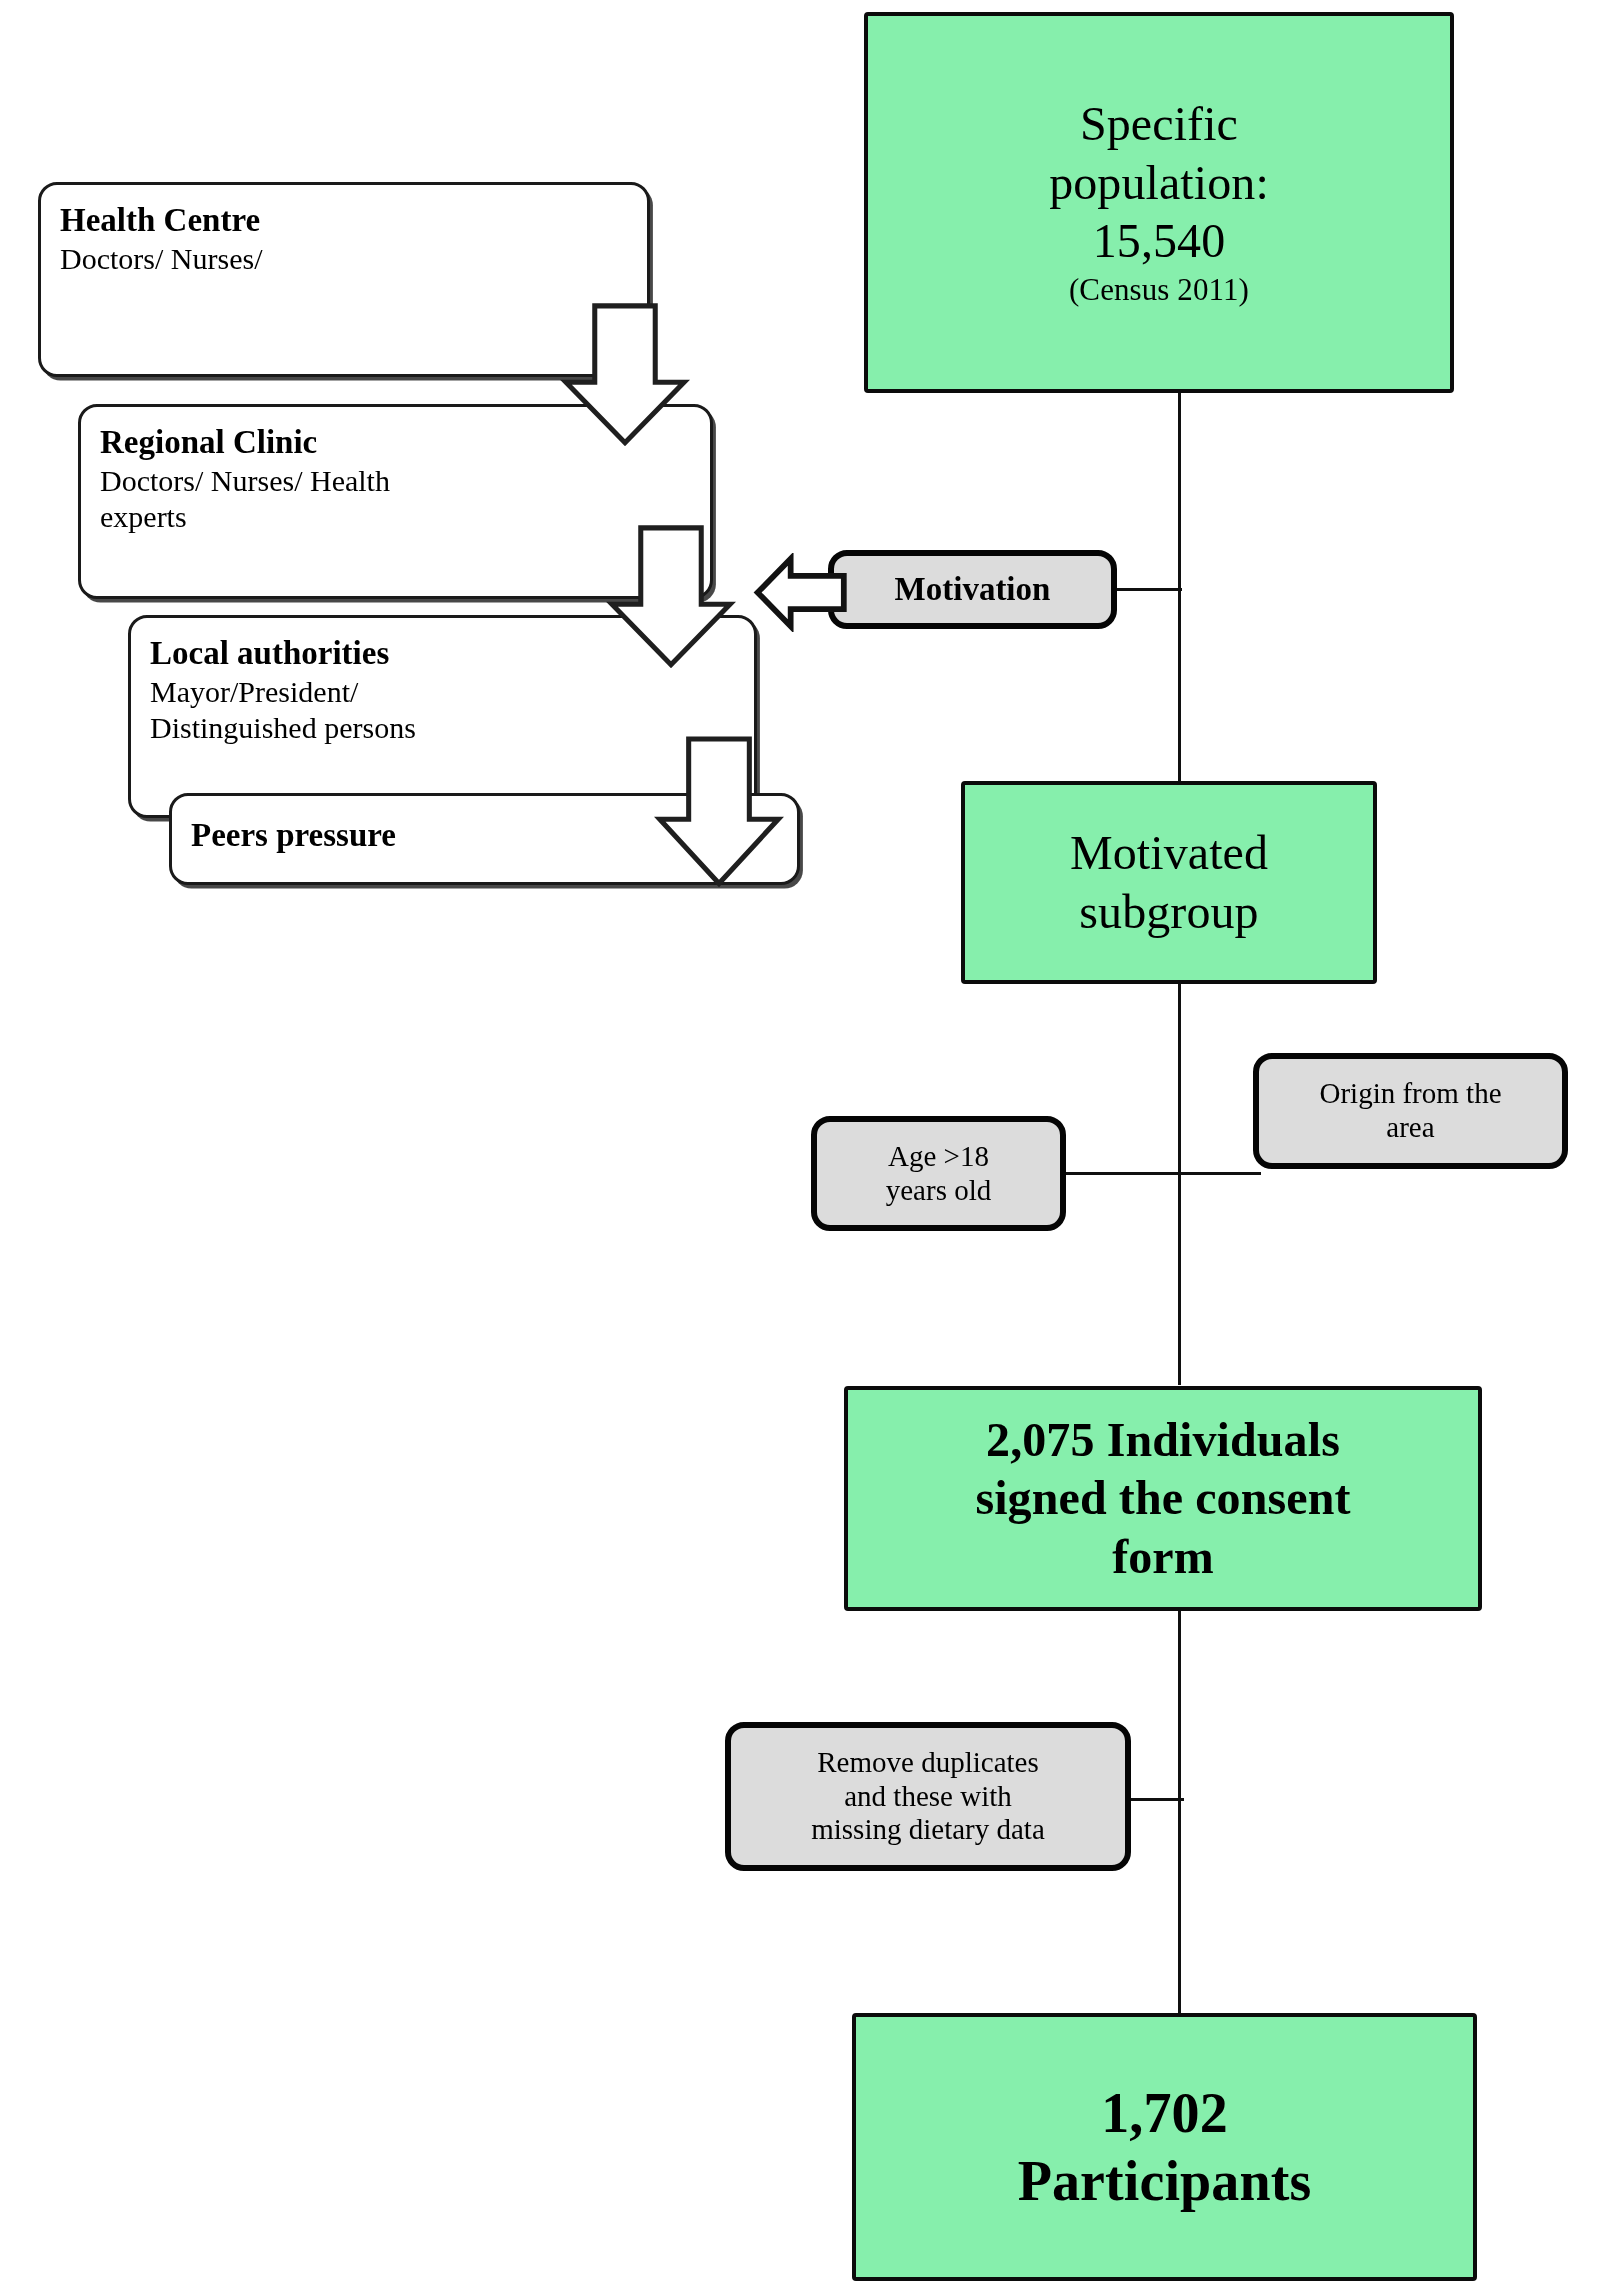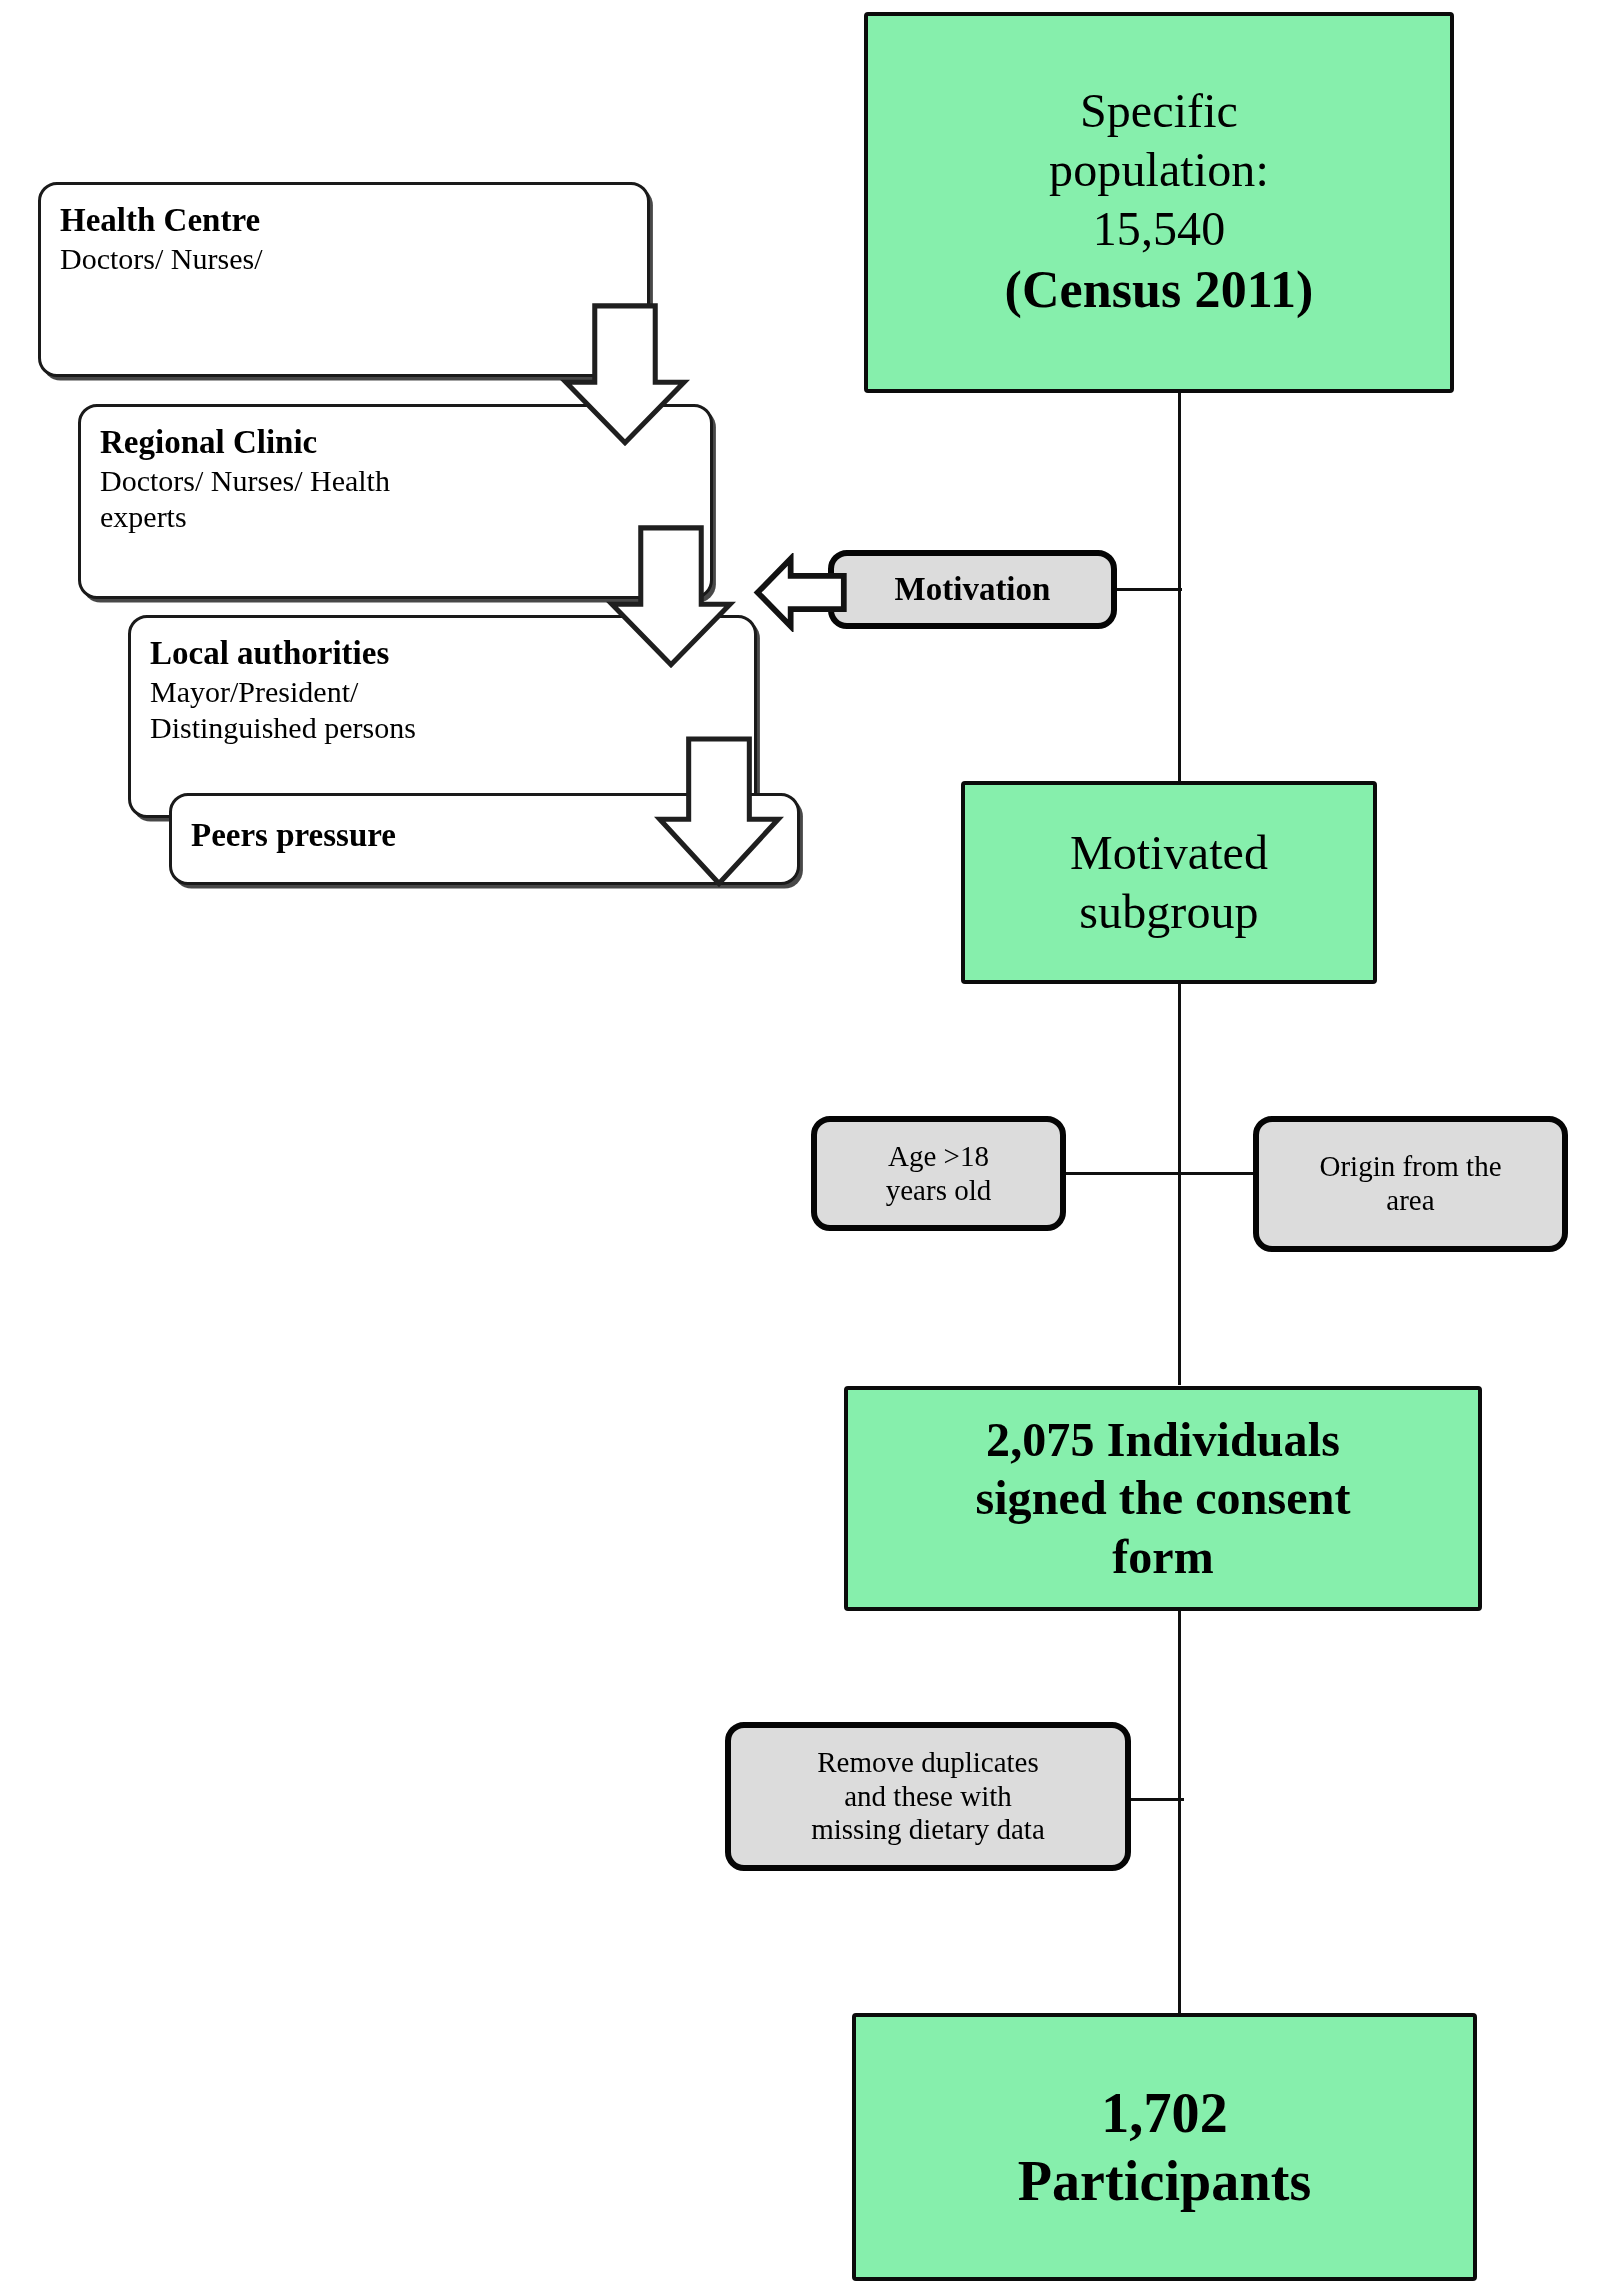--- a/index.html
+++ b/index.html
@@ -35,23 +35,22 @@
     z-index: 5;
   }
 
   
   .spine-node {
     font-size: 48px;
     letter-spacing: 0.1px;
     padding: 7.2px 19px;
   }
   .spine-node .small {
-    font-size: 52px;
+    font-size: 31px;
     display: block;
-    font-weight: bold;
   }
   .spine-node.bold {
     font-weight: bold;
     font-size: 56px;
   }
 
   
   .grey-node {
     background: #dcdcdc;
     border: 6.5px solid #050505;
@@ -183,21 +182,21 @@
   </div>
 
   <div class="node grey-node" style="left:811px; top:1116px; width:255px; height:115px;">
     <div>
       <span>Age &gt;18</span><br>
       <span>years old</span>
     </div>
   </div>
   <div class="hline" style="left:1061px; top:1172px; width:123px;"></div>
 
-  <div class="node grey-node" style="left:1253px; top:1116px; width:315px; height:136px;">
+  <div class="node grey-node" style="left:1253px; top:1053px; width:315px; height:116px;">
     <div>
       <span>Origin  from the</span><br>
       <span>area</span>
     </div>
   </div>
   <div class="hline" style="left:1176px; top:1172px; width:85px;"></div>
 
   <div class="node spine-node" style="left:844px; top:1386px; width:638px; height:225px;font-weight:bold;">
     <div>
       <span>2,075 Individuals</span><br>

